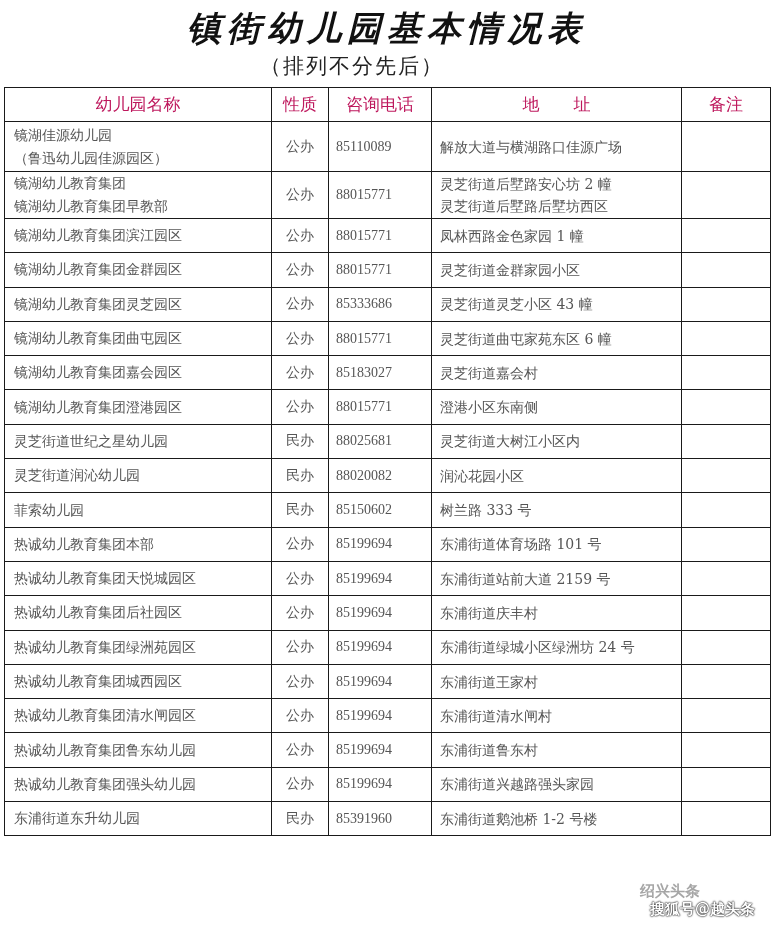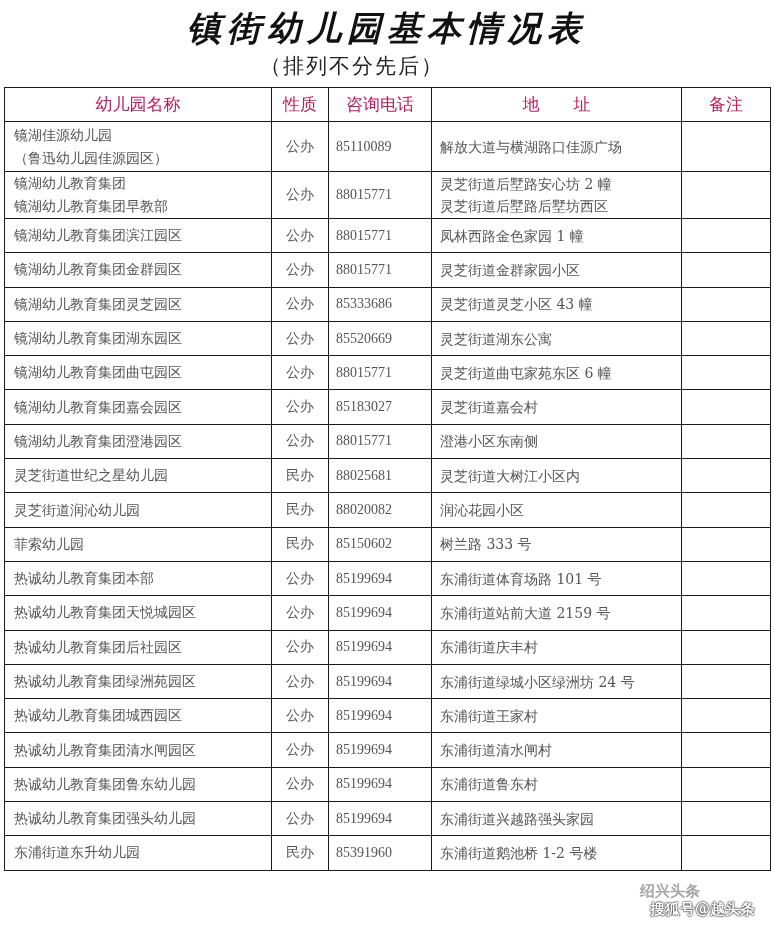--- a/index.html
+++ b/index.html
@@ -98,31 +98,20 @@
         </td>
         <td class="nature">公办</td>
         <td class="phone">85333686</td>
         <td class="addr">
           <span class="line">灵芝街道灵芝小区 43 幢</span>
         </td>
         <td class="notes"></td>
       </tr>
       <tr>
         <td class="name">
-          <span class="line">镜湖幼儿教育集团湖东园区</span>
-        </td>
-        <td class="nature">公办</td>
-        <td class="phone">85520669</td>
-        <td class="addr">
-          <span class="line">灵芝街道湖东公寓</span>
-        </td>
-        <td class="notes"></td>
-      </tr>
-      <tr>
-        <td class="name">
           <span class="line">镜湖幼儿教育集团曲屯园区</span>
         </td>
         <td class="nature">公办</td>
         <td class="phone">88015771</td>
         <td class="addr">
           <span class="line">灵芝街道曲屯家苑东区 6 幢</span>
         </td>
         <td class="notes"></td>
       </tr>
       <tr>

